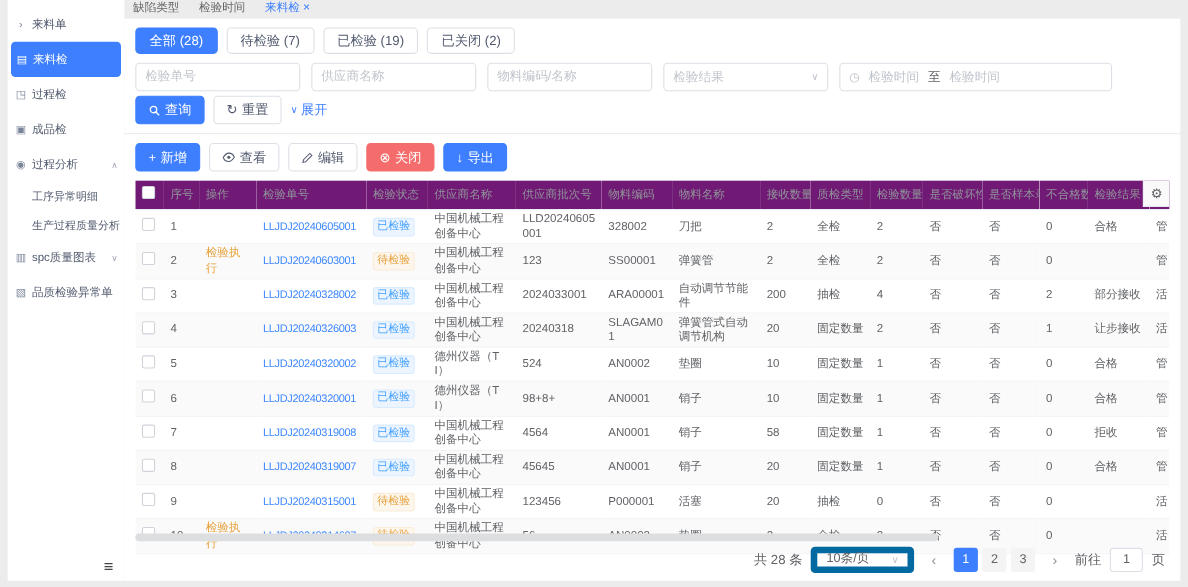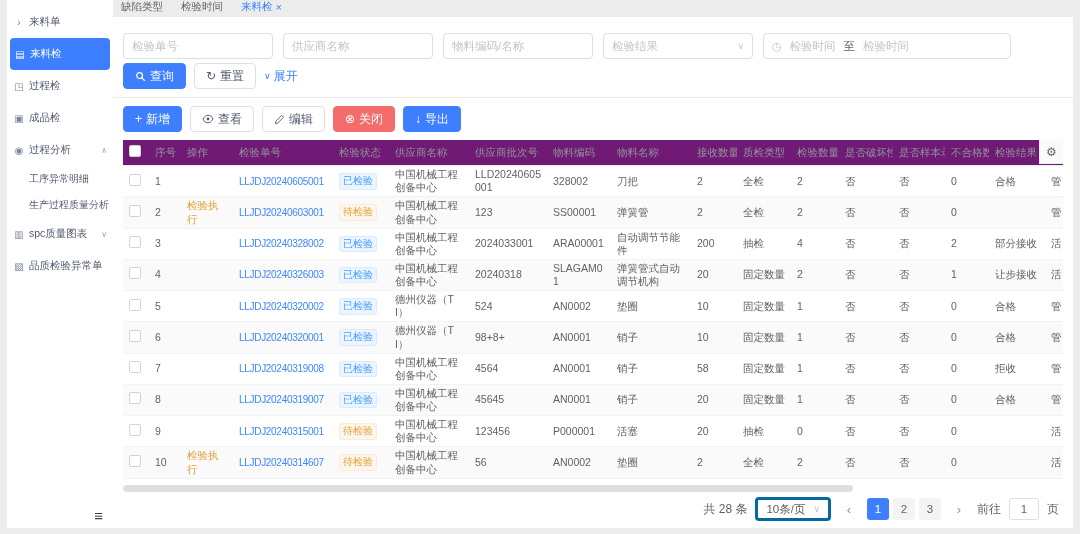--- a/index.html
+++ b/index.html
@@ -54,21 +54,21 @@
 .nolink{color:#3d87ff;cursor:pointer;white-space:nowrap;font-size:10px;letter-spacing:-0.3px}
 td{overflow:hidden}
 .oplink{color:#e6a23c;cursor:pointer}
 .tag{display:inline-block;padding:1px 3px;border-radius:3px;font-size:10px;white-space:nowrap}
 .tag-blue{background:#ecf5ff;color:#409eff;border:1px solid #d9ecff}
 .tag-orange{background:#fdf6ec;color:#e6a23c;border:1px solid #faecd8}
 .gearbox{position:absolute;top:0;right:0;width:24px;height:24px;background:#fafafa;border-bottom:1px solid #ebeef5;border-left:1px solid #ebeef5;display:flex;align-items:center;justify-content:center;color:#606266;font-size:12px;cursor:pointer}
 
 .hscroll{position:absolute;bottom:36px;left:10px;width:730px;height:7px;border-radius:4px;background:#dddee0;cursor:pointer}
 .pager{position:absolute;bottom:7px;right:14px;display:flex;align-items:center;gap:8px;font-size:12px;color:#606266}
-.psize{height:24px;border:3px solid #0369a1;border-radius:4px;padding:0 8px;display:flex;align-items:center;gap:8px;cursor:pointer;font-size:11.5px}
+.psize{height:24px;border:6px solid #0369a1;border-radius:4px;padding:0 8px;display:flex;align-items:flex-end;gap:20px;cursor:pointer;font-size:11.5px}
 .parrow{width:20px;height:22px;display:inline-flex;align-items:center;justify-content:center;color:#909399;cursor:pointer;font-size:13px}
 #pages{display:inline-flex;gap:4px}
 .pnum{min-width:22px;height:22px;display:inline-flex;align-items:center;justify-content:center;border-radius:3px;background:#f4f4f5;color:#606266;cursor:pointer;font-size:11.5px}
 .pnum.active{background:#3d7fff;color:#fff}
 .pginput{width:30px;height:22px;border:1px solid #dcdfe6;border-radius:3px;text-align:center;font-size:11.5px;color:#606266;font-family:inherit}
 svg{display:block}
 </style>
 </head>
 <body>
 
@@ -121,20 +121,26 @@
           <span>检验时间</span>
         </div>
         <div class="toptab active">
           <span>来料检</span>
           <span class="x">×</span>
         </div>
       </div>
 
     <div class="card">
 
+      <div class="status-tabs">
+          <div class="pill active">全部 (28)</div>
+          <div class="pill">待检验 (7)</div>
+          <div class="pill">已检验 (19)</div>
+          <div class="pill">已关闭 (2)</div>
+        </div>
 
       <div class="filters">
         <input class="f-box" placeholder="检验单号" style="">
         <input class="f-box" placeholder="供应商名称" style="">
         <input class="f-box" placeholder="物料编码/名称" style="">
         <div class="f-box f-select">
           <span>检验结果</span>
           <span class="chev">∨</span>
         </div>
         <div class="f-box daterange">

